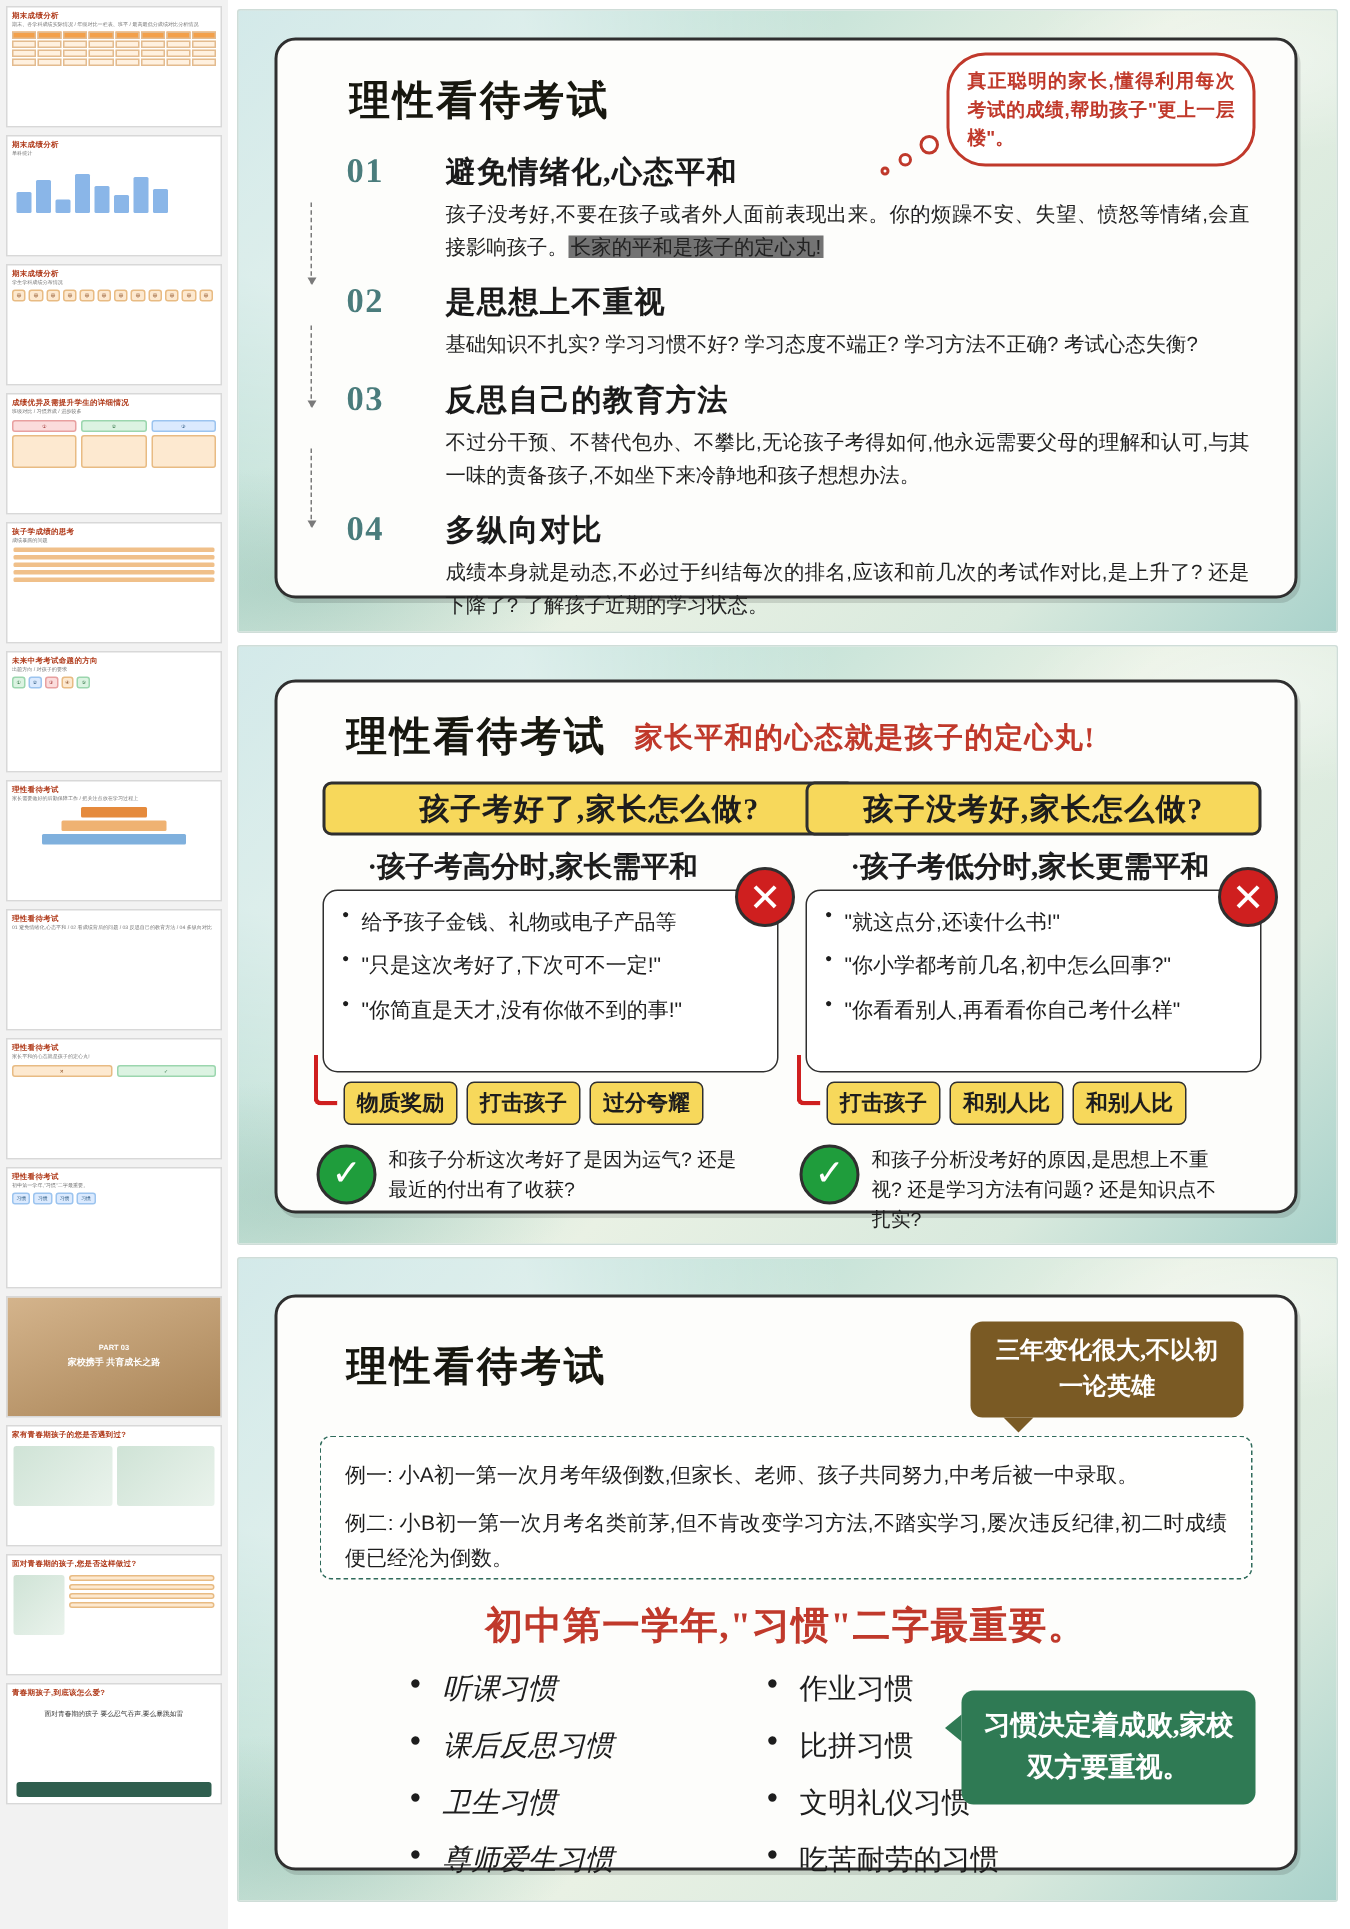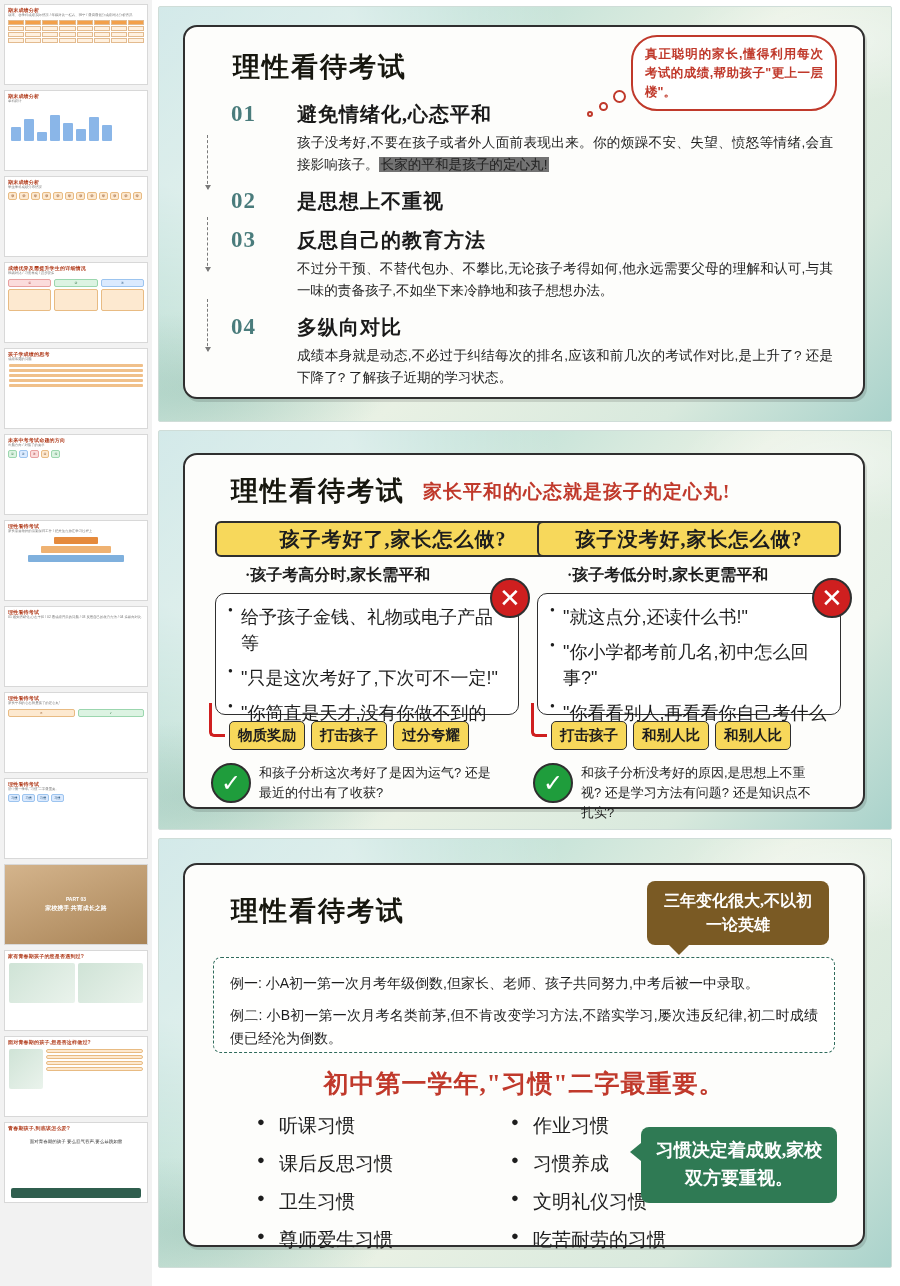--- a/index.html
+++ b/index.html
@@ -136,34 +136,34 @@
   }
   .yellow-head {
     position:absolute; top: 66px; height: 36px;
     background:#f7d85b; border: 2px solid #2f2f2f; border-radius: 6px;
     display:flex; align-items:center; justify-content:center;
     font-family:"Liberation Serif", serif; font-weight:bold; font-size: 20px; color:#1d1d1d; letter-spacing:1px;
   }
   .yh-left { left: 30px; width: 356px; }
   .yh-right { left: 352px; width: 304px; }
   .sub-line {
-    position:absolute; top: 110px; font-size: 16px; font-weight:bold; color:#1d1d1d;
+    position:absolute; top: 110px; font-size: 19px; font-weight:bold; color:#1d1d1d;
     font-family:"Liberation Serif",serif;
   }
   .sl-left { left: 60px; }
   .sl-right { left: 382px; }
 
   .box {
     position:absolute; top: 138px; height: 122px;
     border:1.6px solid #2f2f2f; border-radius: 10px; background:#fff;
     padding: 10px 12px;
   }
   .bx-left { left: 30px; width: 304px; }
   .bx-right { left: 352px; width: 304px; }
-  .box .ln { font-size: 18px; color:#1d1d1d; line-height: 1.45; margin-bottom: 9px; position:relative; padding-left:13px; }
+  .box .ln { font-size: 14px; color:#1d1d1d; line-height: 1.45; margin-bottom: 9px; position:relative; padding-left:13px; }
   .box .ln::before { content:"●"; position:absolute; left:0; top:0; font-size:8px; color:#1d1d1d; }
   .cross {
     position:absolute; right: -12px; top: -16px; width: 40px; height: 40px; border-radius:50%;
     background:#cf1f1f; border:2px solid #2f2f2f; color:#fff; font-size: 26px; font-weight:bold;
     display:flex; align-items:center; justify-content:center; line-height:1;
   }
   .tags { position:absolute; top: 266px; display:flex; gap: 6px; align-items:center;border-radius:13px; }
   .tg-left { left: 44px; }
   .tg-right { left: 366px; }
   .tag {
@@ -200,21 +200,21 @@
     position:absolute; left: 28px; right: 28px; top: 92px; height: 96px;
     border: 1.6px dashed #2f6b5b; border-radius: 8px; background: rgba(255,255,255,.7);
     padding: 14px 16px;
   }
   .dashbox .ex { font-size: 14px; color:#1d1d1d; line-height:1.6; margin-bottom: 10px; text-align: justify; }
   .red-heading {
     position:absolute; left: 0; right: 0; top: 202px; text-align:center;
     font-family:"Liberation Serif",serif; font-weight:bold; font-size: 25px; color:#c0392b; letter-spacing:1px;
   }
   .habit-col { position:absolute; top: 248px; }
-  .hc-left { left: 72px; }
+  .hc-left { left: 88px; font-style: italic; }
   .hc-right { left: 326px; }
   .habit {
     font-size: 19px; color:#1d1d1d; margin-bottom: 12px;
     font-family:"Liberation Serif",serif; position:relative; padding-left: 22px;
   }
   .habit::before { content:"●"; position:absolute; left:0; top:1px; font-size:13px; }
   .green-callout {
     position:absolute; right: 26px; top: 262px; width: 196px;
     background:#2f7a54; color:#fff; border-radius: 8px; padding: 10px 12px;
     font-family:"Liberation Serif",serif; font-weight:bold; font-size: 18px; line-height:1.55; text-align:center;
@@ -452,20 +452,21 @@
             <div class="num">01</div>
             <div class="head">避免情绪化,心态平和</div>
             <div class="txt">
               <span>孩子没考好,不要在孩子或者外人面前表现出来。你的烦躁不安、失望、愤怒等情绪,会直接影响孩子。</span><span class="hl">长家的平和是孩子的定心丸!</span>
             </div>
           </div>
 
           <div class="item">
             <div class="num">02</div>
             <div class="head">是思想上不重视</div>
+            <div class="txt">基础知识不扎实? 学习习惯不好? 学习态度不端正? 学习方法不正确? 考试心态失衡?</div>
           </div>
 
           <div class="item">
             <div class="num">03</div>
             <div class="head">反思自己的教育方法</div>
             <div class="txt">不过分干预、不替代包办、不攀比,无论孩子考得如何,他永远需要父母的理解和认可,与其一味的责备孩子,不如坐下来冷静地和孩子想想办法。</div>
           </div>
 
           <div class="item">
             <div class="num">04</div>
@@ -542,21 +543,21 @@
 
         <div class="habit-col hc-left">
           <div class="habit">听课习惯</div>
           <div class="habit">课后反思习惯</div>
           <div class="habit">卫生习惯</div>
           <div class="habit">尊师爱生习惯</div>
         </div>
 
         <div class="habit-col hc-right">
           <div class="habit">作业习惯</div>
-          <div class="habit">习惯养成</div>
+          <div class="habit">比拼习惯</div>
           <div class="habit">文明礼仪习惯</div>
           <div class="habit">吃苦耐劳的习惯</div>
         </div>
 
         <div class="green-callout">习惯决定着成败,家校双方要重视。</div>
 
       </div>
     </div>
 
   </div>

